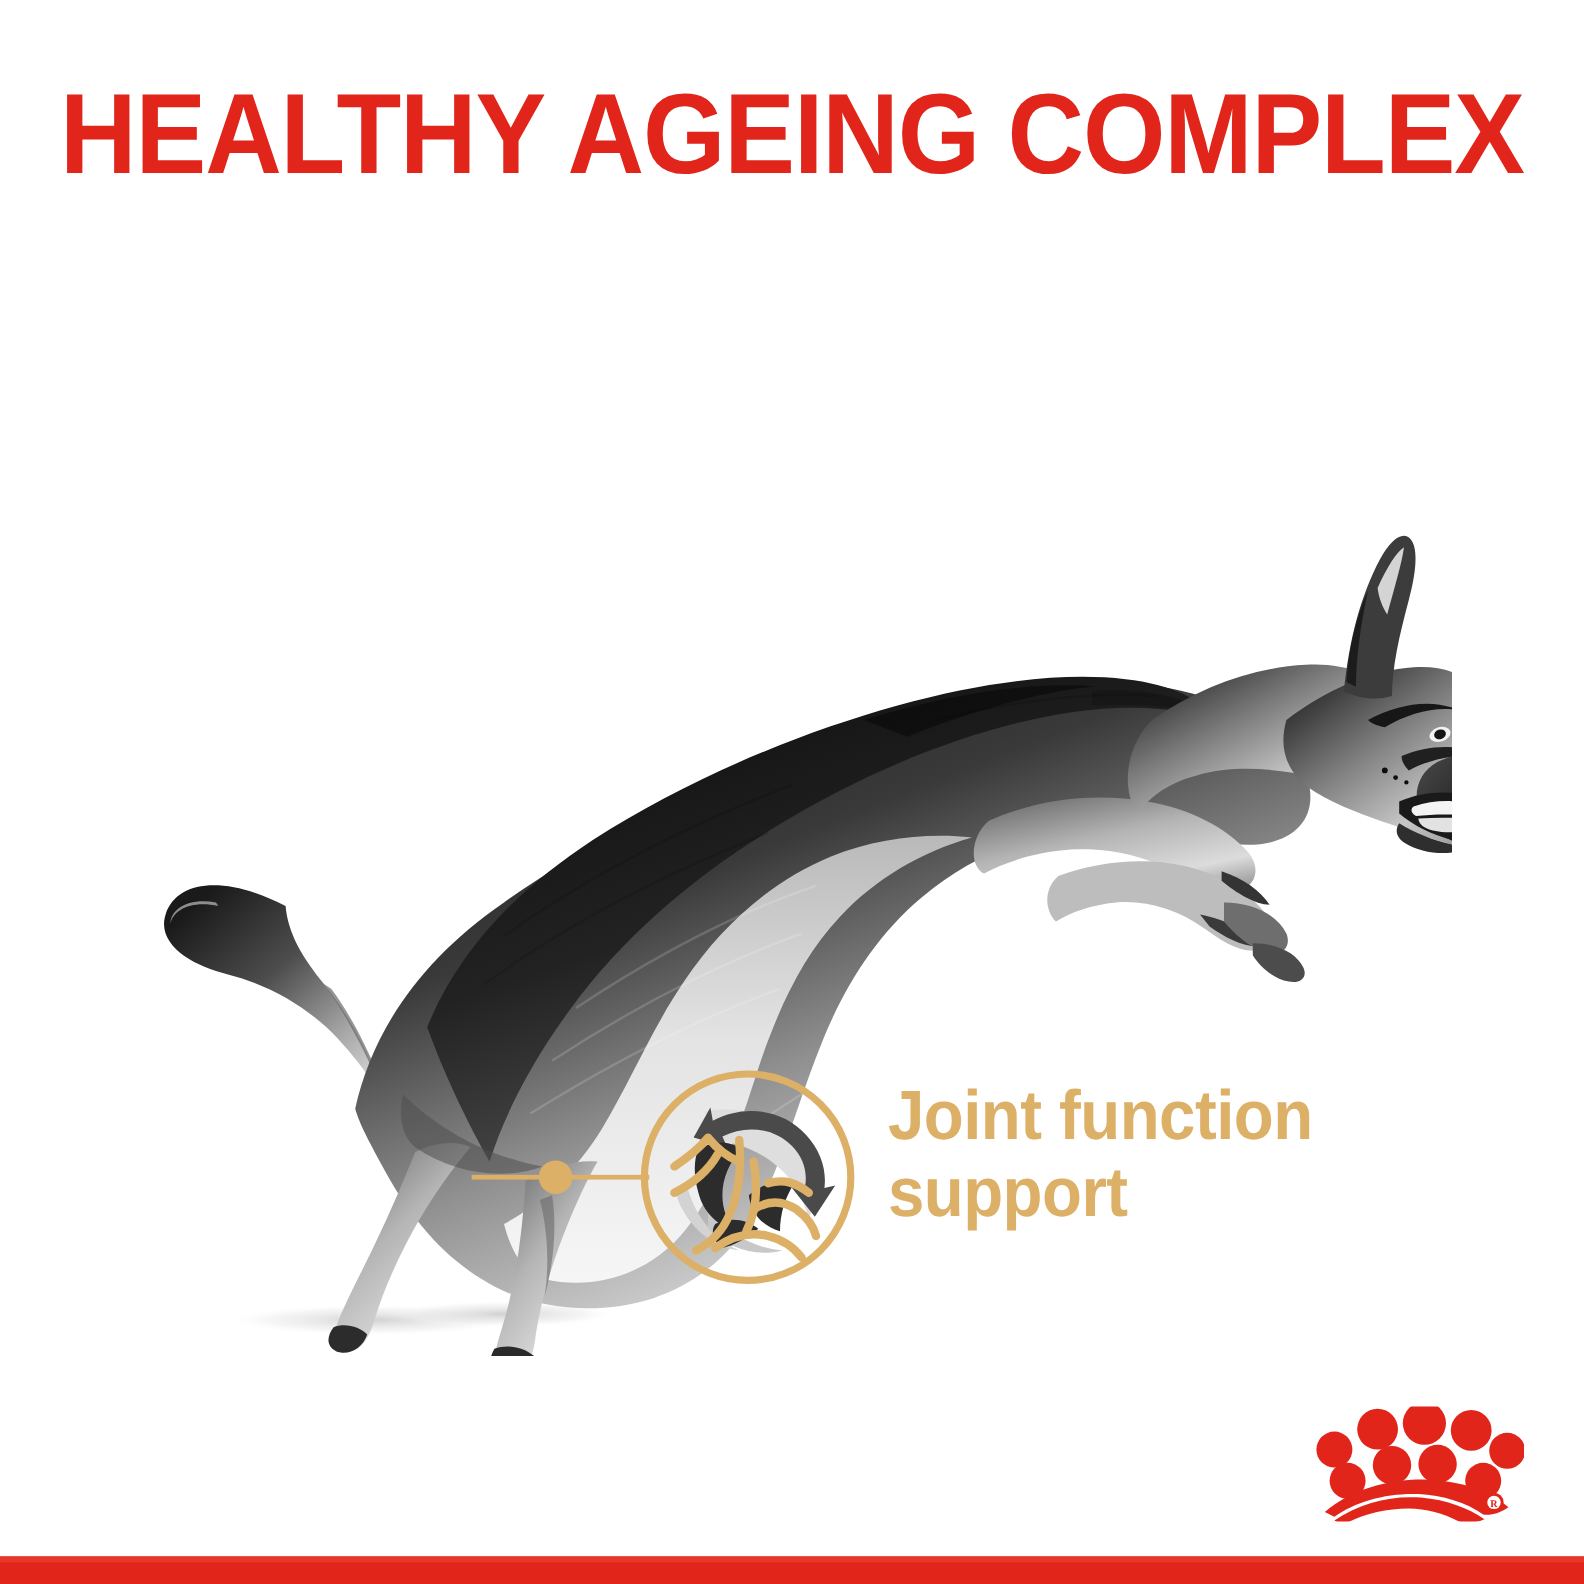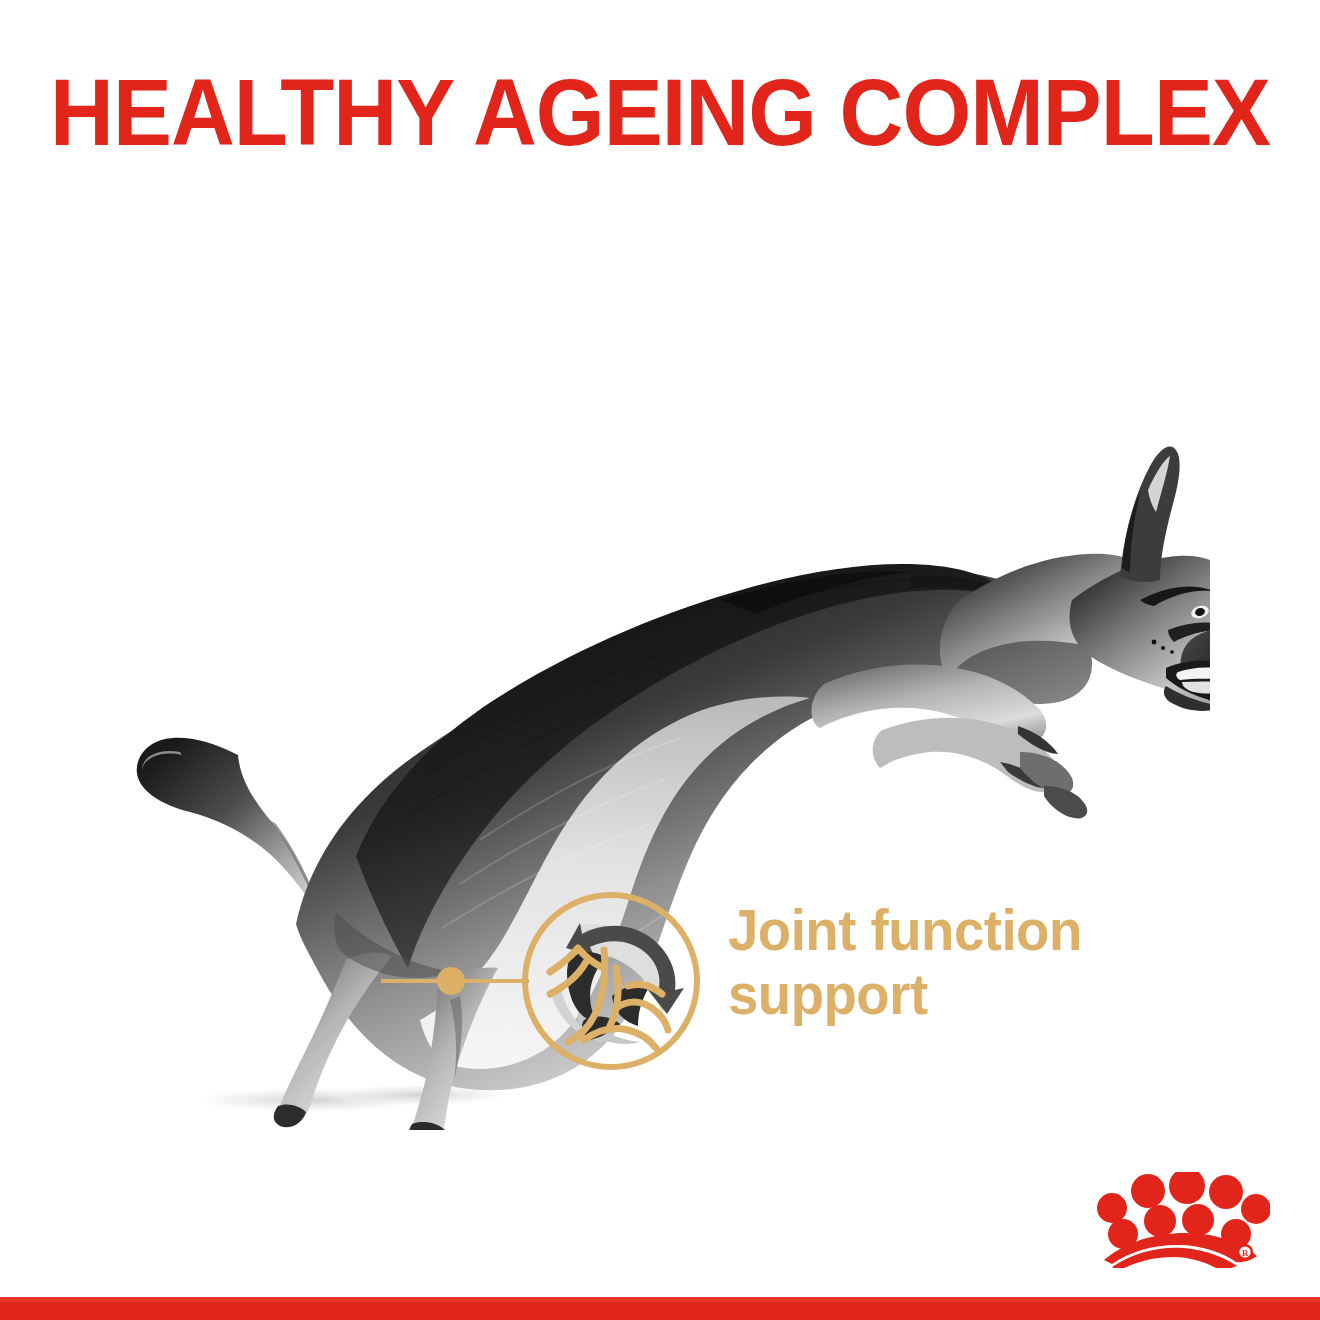--- a/index.html
+++ b/index.html
@@ -42,21 +42,21 @@
     left: 120px;
     top: 300px;
     width: 1090px;
     height: 830px;
   }
   #dog-photo svg { display: block; width: 100%; height: 100%; }
 
   
   #benefit-callout {
     position: absolute;
-    left: 376px;
+    left: 388px;
     top: 880px;
     width: 740px;
     height: 200px;
   }
   .connector-line {
     position: absolute;
     left: 5px;
     top: 99px;
     width: 148px;
     height: 4px;

